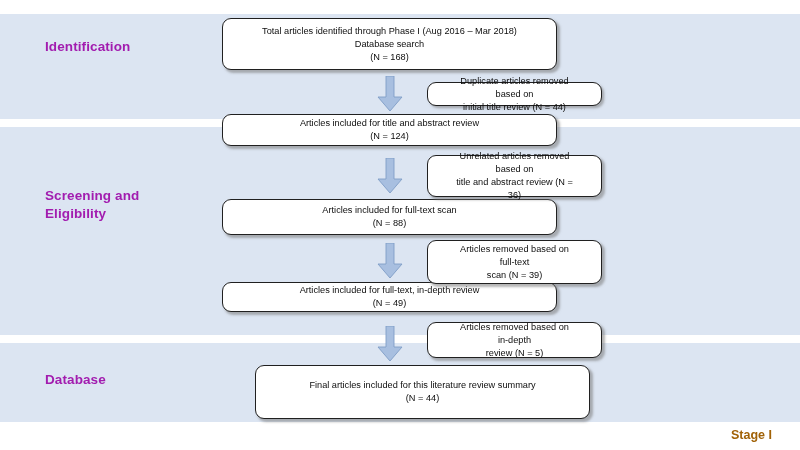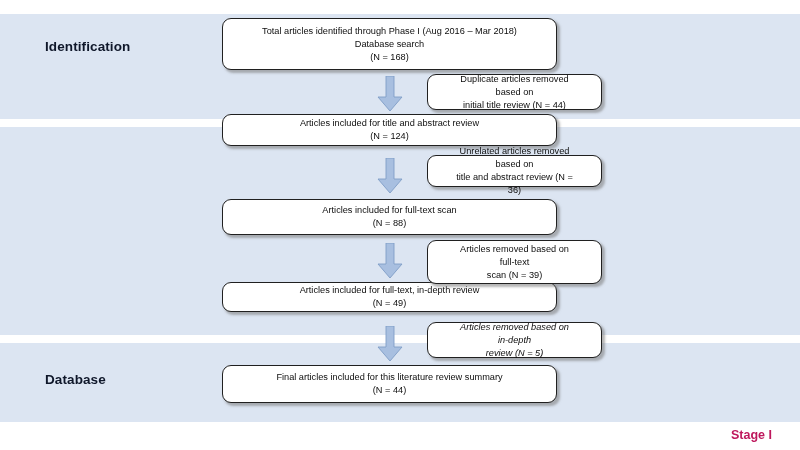--- a/index.html
+++ b/index.html
@@ -28,21 +28,21 @@
   #band-identification { top: 14px;  height: 105px; }
   #band-screening      { top: 127px; height: 208px; }
   #band-inclusion      { top: 343px; height: 79px;  }
 
   
   .stage-label {
     position: absolute;
     left: 45px;
     font-size: 13.5px;
     font-weight: bold;
-    color: #0f172a;
+    color: #a21caf;
     line-height: 18px;
     letter-spacing: 0.1px;
     white-space: pre-line;
   }
   #label-identification { top: 38px; }
   #label-screening      { top: 187px; }
   #label-inclusion      { top: 371px; }
 
   
   .node {
@@ -62,59 +62,61 @@
     padding: 2px 26px;
     white-space: pre-line;
   }
   .node.main { left: 222px; width: 335px; }
   .node.side { left: 427px; width: 175px; }
 
   #node-main-1 { top: 18px;  height: 52px; }
   #node-main-2 { top: 114px; height: 32px; }
   #node-main-3 { top: 199px; height: 36px; }
   #node-main-4 { top: 282px; height: 30px; }
-  #node-main-5 { top: 365px; height: 38px; }
+  #node-main-5 { top: 365px; height: 54px; margin-left: 33px; }
 
-  #node-side-1 { top: 74px;  height: 36px; text-align: center; }
-  #node-side-2 { top: 155px; height: 32px; }
+  #node-side-1 { top: 82px;  height: 24px; text-align: center; }
+  #node-side-2 { top: 155px; height: 42px; }
   #node-side-3 { top: 240px; height: 44px; }
-  #node-side-4 { top: 322px; height: 36px; font-style: italic; }
+  #node-side-4 { top: 322px; height: 36px; }
 
   
   .arrow {
     position: absolute;
     left: 377px;
     width: 26px;
   }
   .arrow svg { display: block; width: 26px; }
   #arrow-1 { top: 76px;  height: 36px; }
   #arrow-2 { top: 158px; height: 36px; }
   #arrow-3 { top: 243px; height: 36px; }
   #arrow-4 { top: 326px; height: 36px; }
 
   
   #stage-caption {
     position: absolute;
     right: 28px;
     top: 428px;
     font-size: 12.5px;
     font-weight: bold;
-    color: #be185d;
+    color: #a16207;
   }
 </style>
 </head>
 <body>
 
 <div id="canvas">
 
   <div id="band-identification" class="band"></div>
   <div id="band-screening" class="band"></div>
   <div id="band-inclusion" class="band"></div>
 
   <div id="label-identification" class="stage-label">Identification</div>
+  <div id="label-screening" class="stage-label">Screening and
+Eligibility</div>
   <div id="label-inclusion" class="stage-label">Database</div>
 
   <div id="node-main-1" class="node main">Total articles identified through Phase I (Aug 2016 – Mar 2018)
 Database search
 (N = 168)</div>
   <div id="node-main-2" class="node main">Articles included for title and abstract review
 (N = 124)</div>
   <div id="node-main-3" class="node main">Articles included for full-text scan
 (N = 88)</div>
   <div id="node-main-4" class="node main">Articles included for full-text, in-depth review

